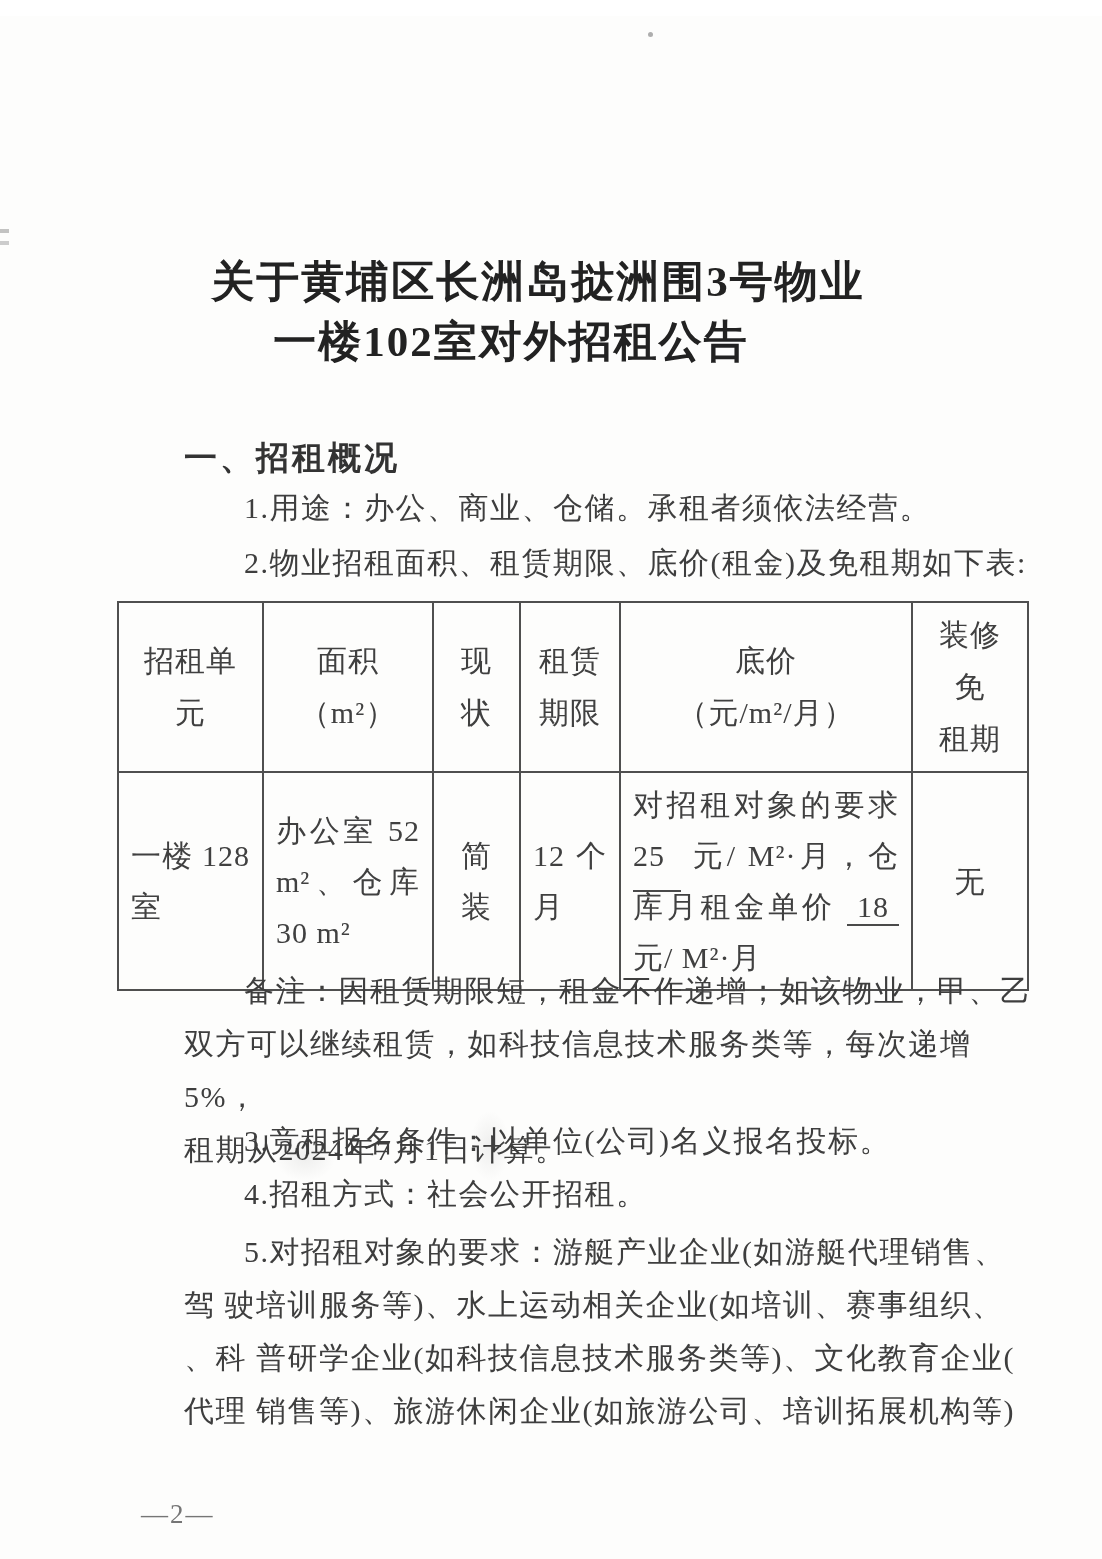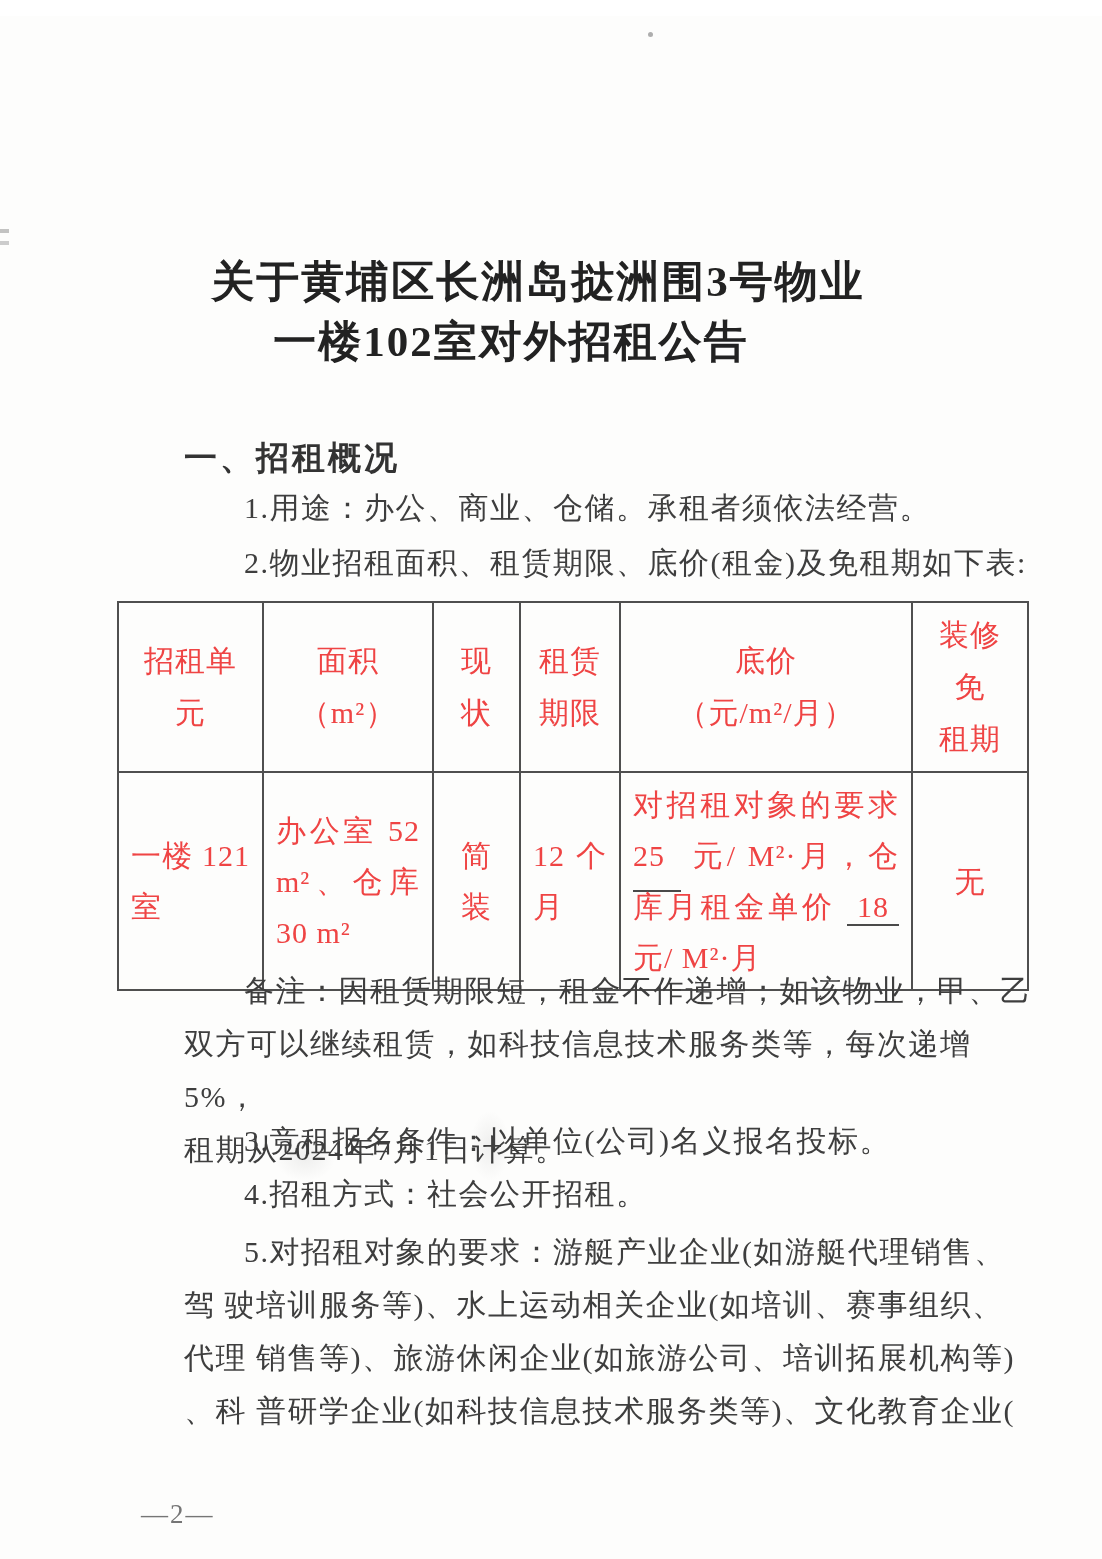--- a/index.html
+++ b/index.html
@@ -66,21 +66,21 @@
   .p3{ top:1105px; }
   .p4{ top:1158px; }
   .p5{ top:1209px; line-height:53px; }
   
   .rent-table{
     position:absolute; left:117px; top:585px;
     border-collapse:collapse;
     table-layout:fixed;
     width:910px;
     font-size:30px;
-    color:#ef4444;
+    color:#404040;
     letter-spacing:1px;
   }
   .rent-table td{
     border:2px solid #4f4f4f;
     padding:6px 12px;
     vertical-align:middle;
     line-height:51px;
   }
   .rent-table tr.hdr td{
     height:133px;
@@ -152,21 +152,21 @@
           <div>底价</div>
           <div>（元/m²/月）</div>
         </td>
         <td>
           <div>装修免</div>
           <div>租期</div>
         </td>
       </tr>
       <tr class="bdy">
         <td class="cell-justify">
-          <span>一楼 121 室</span>
+          <span>一楼 128 室</span>
         </td>
         <td class="cell-justify">
           <span>办公室 52 m²、仓库 30 m²</span>
         </td>
         <td class="cell-center">
           <span>简装</span>
         </td>
         <td class="cell-justify">
           <span>12 个月</span>
         </td>
@@ -184,19 +184,19 @@
     <div class="first">备注：因租赁期限短，租金不作递增；如该物业，甲、乙</div>
     <div>双方可以继续租赁，如科技信息技术服务类等，每次递增5%，</div>
     <div>租期从2024年7月1日计算。</div>
   </div>
 
   <div class="content para-indent p3">3.竞租报名条件：以单位(公司)名义报名投标。</div>
   <div class="content para-indent p4">4.招租方式：社会公开招租。</div>
   <div class="content p5">
     <div class="para-indent">5.对招租对象的要求：游艇产业企业(如游艇代理销售、</div>
     <div>驾 驶培训服务等)、水上运动相关企业(如培训、赛事组织、</div>
+    <div>、科 普研学企业(如科技信息技术服务类等)、文化教育企业(</div>
     <div>代理 销售等)、旅游休闲企业(如旅游公司、培训拓展机构等)</div>
-    <div>、科 普研学企业(如科技信息技术服务类等)、文化教育企业(</div>
   </div>
 
   <div class="page-number">—2—</div>
 
 </div>
 
 </body></html>

